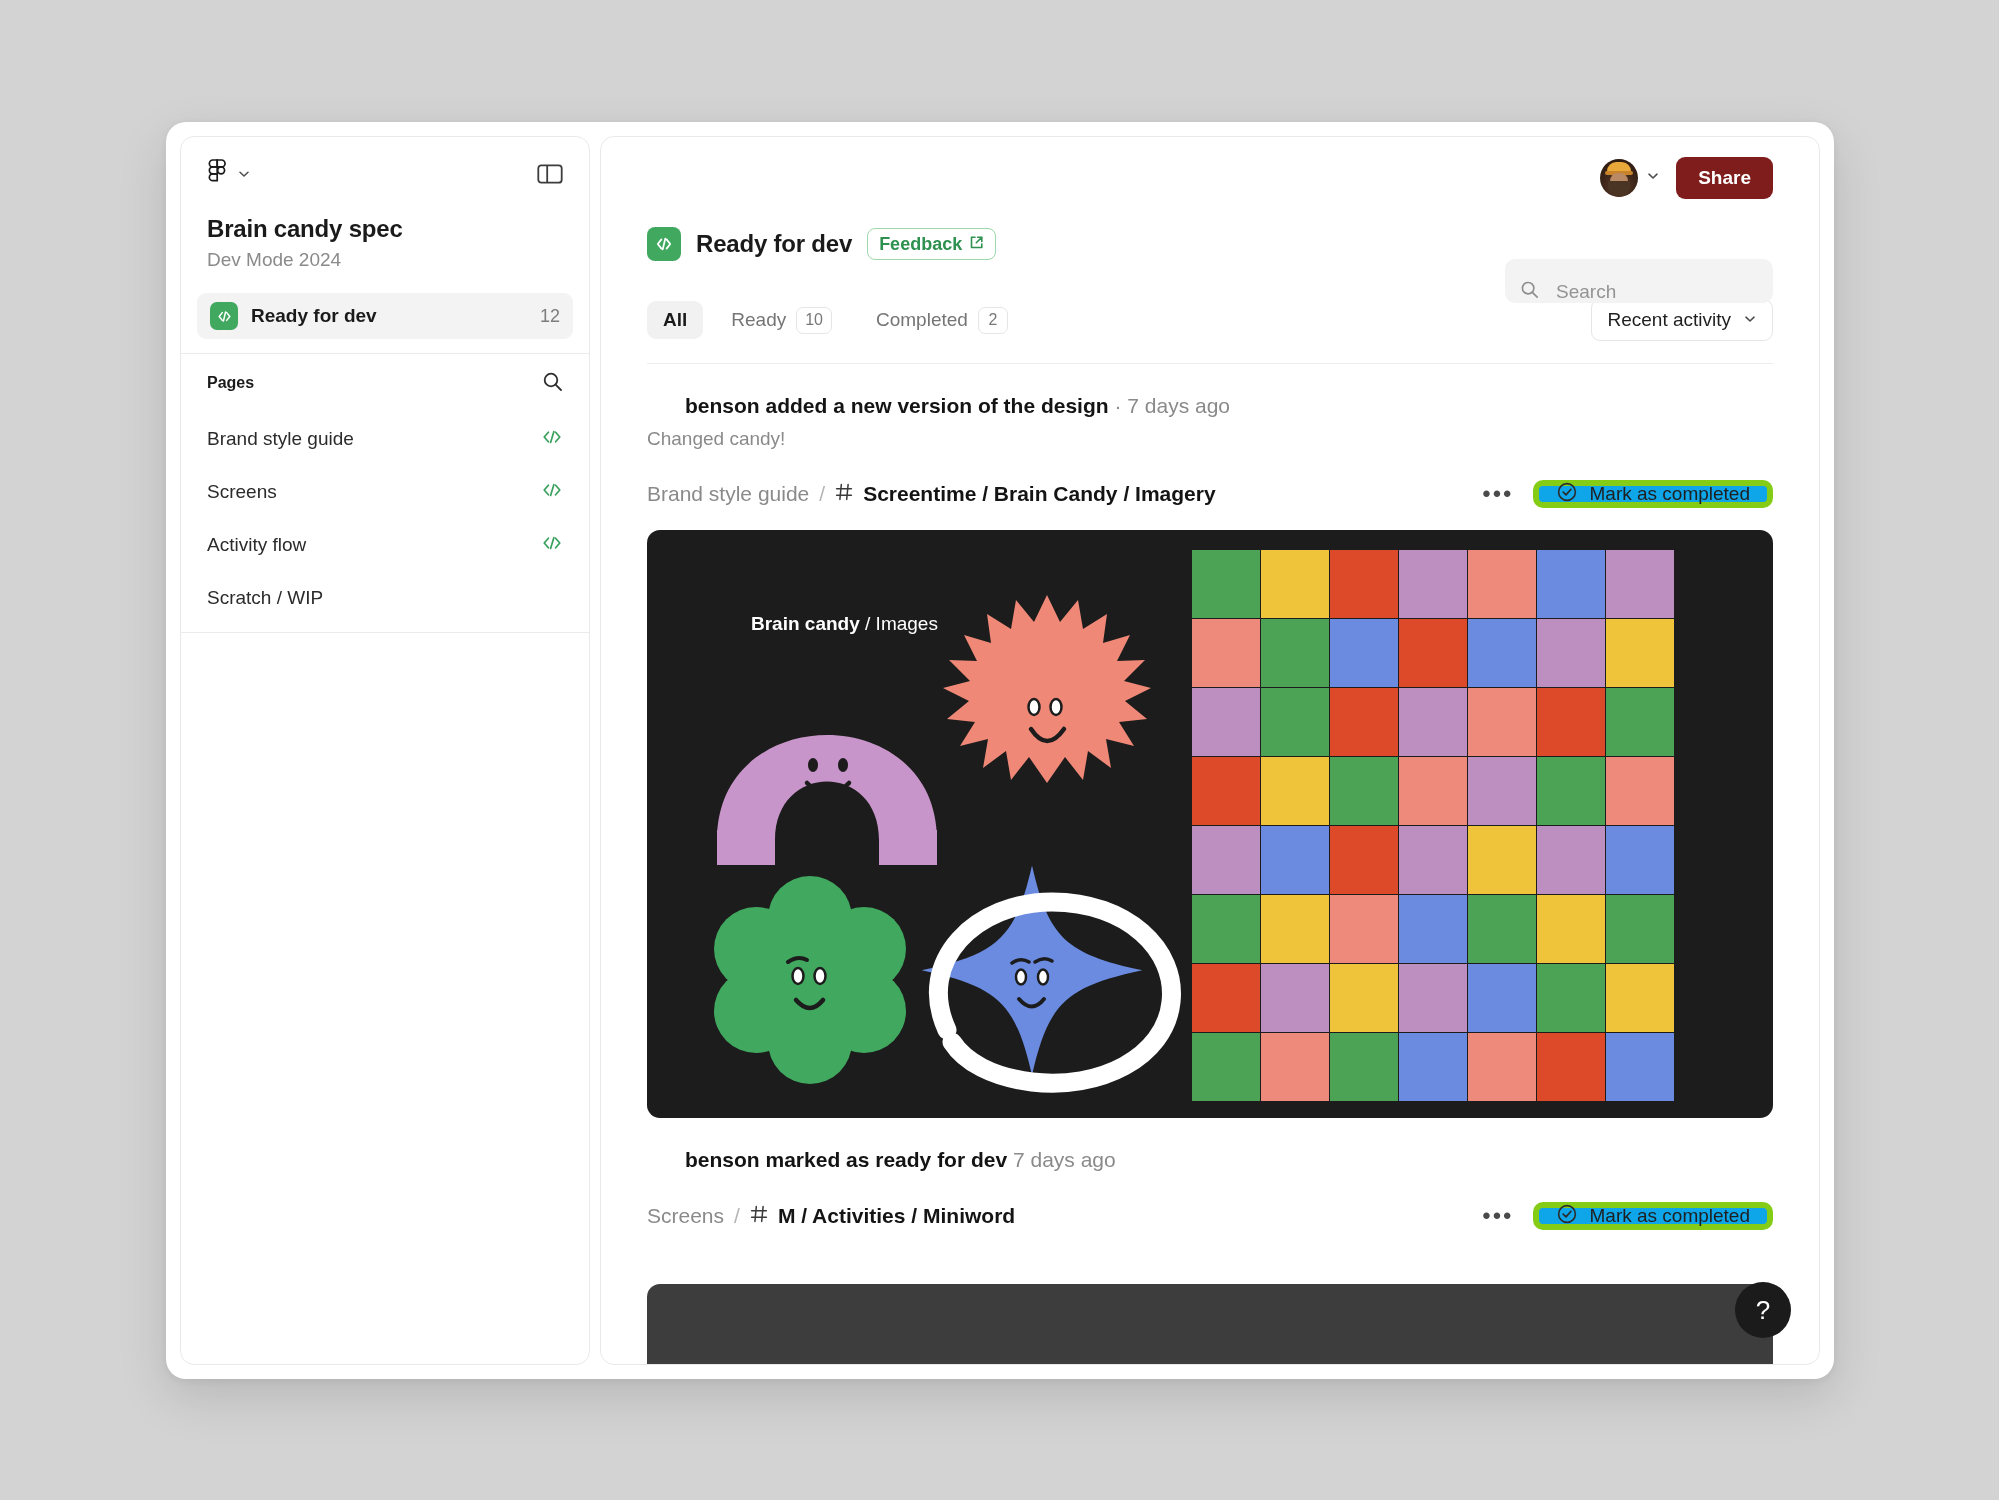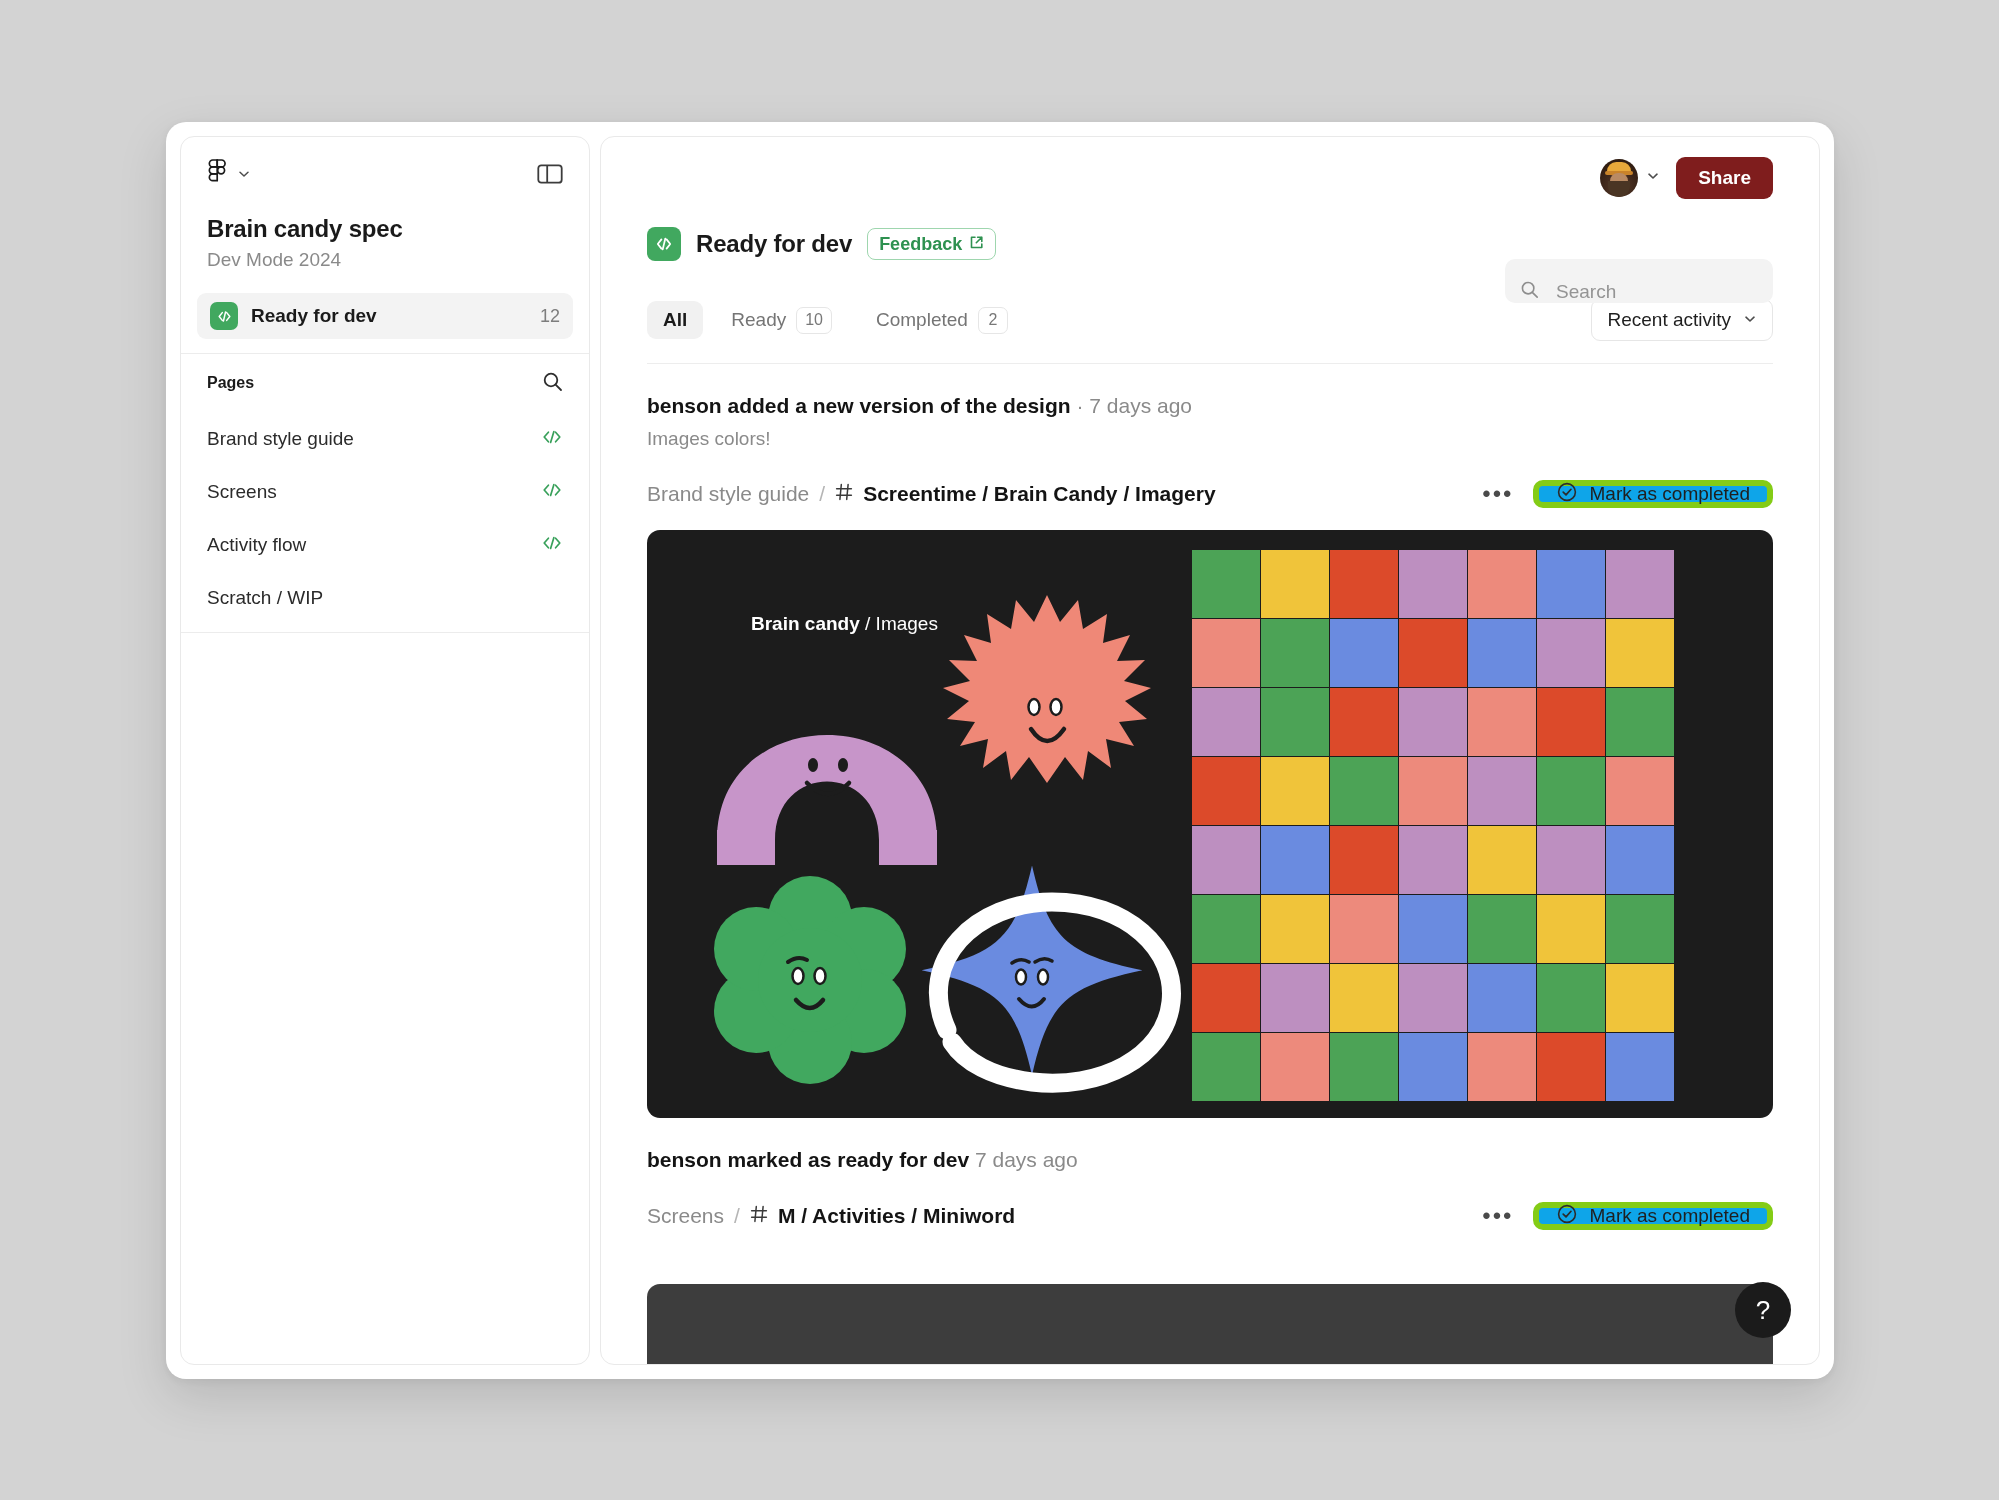--- a/index.html
+++ b/index.html
@@ -188,21 +188,21 @@
     display: inline-flex; align-items: center; gap: 12px;
     height: 42px; padding: 0 15px;
     border: 1px solid #e6e6e6; border-radius: 9px;
     background: #fff; cursor: pointer;
     font-size: 19px; color: #1f1f1f;
     font-family: "Liberation Sans", sans-serif;
   }
 
   
   .feed { margin-top: 30px; }
-  .act-title { font-size: 21px; color: #141414; }
+  .act-title { font-size: 21px; color: #141414; margin-left: 38px; }
   .act-title b { font-weight: 700; }
   .act-title .muted { color: #8a8a8a; font-weight: 400; }
   .act-note { font-size: 19px; color: #8a8a8a; margin-top: 10px; }
   .crumbrow {
     display: flex; align-items: center; justify-content: space-between;
     margin-top: 22px; height: 44px;
   }
   .crumb { display: flex; align-items: center; gap: 10px; font-size: 21px; }
   .crumb .page { color: #8a8a8a; }
   .crumb .sep { color: #b5b5b5; }
@@ -434,21 +434,21 @@
         </button>
       </div>
 
       <div class="feed">
         <div class="act-title">
           <b>benson</b>
           <b>added a new version of the design</b>
           <span class="muted">·</span>
           <span class="muted">7 days ago</span>
         </div>
-        <div class="act-note">Images colors!</div>
+        <div class="act-note">Changed candy!</div>
 
         <div class="crumbrow">
           <div class="crumb">
             <span class="page">Brand style guide</span>
             <span class="sep">/</span>
             <span class="frame-ico">
               <svg width="18" height="18" viewBox="0 0 18 18">
                 <g stroke="currentColor" stroke-width="1.5" stroke-linecap="round">
                   <line x1="6.3" y1="1.6" x2="4.9" y2="16.4"></line>
                   <line x1="13.1" y1="1.6" x2="11.7" y2="16.4"></line>

